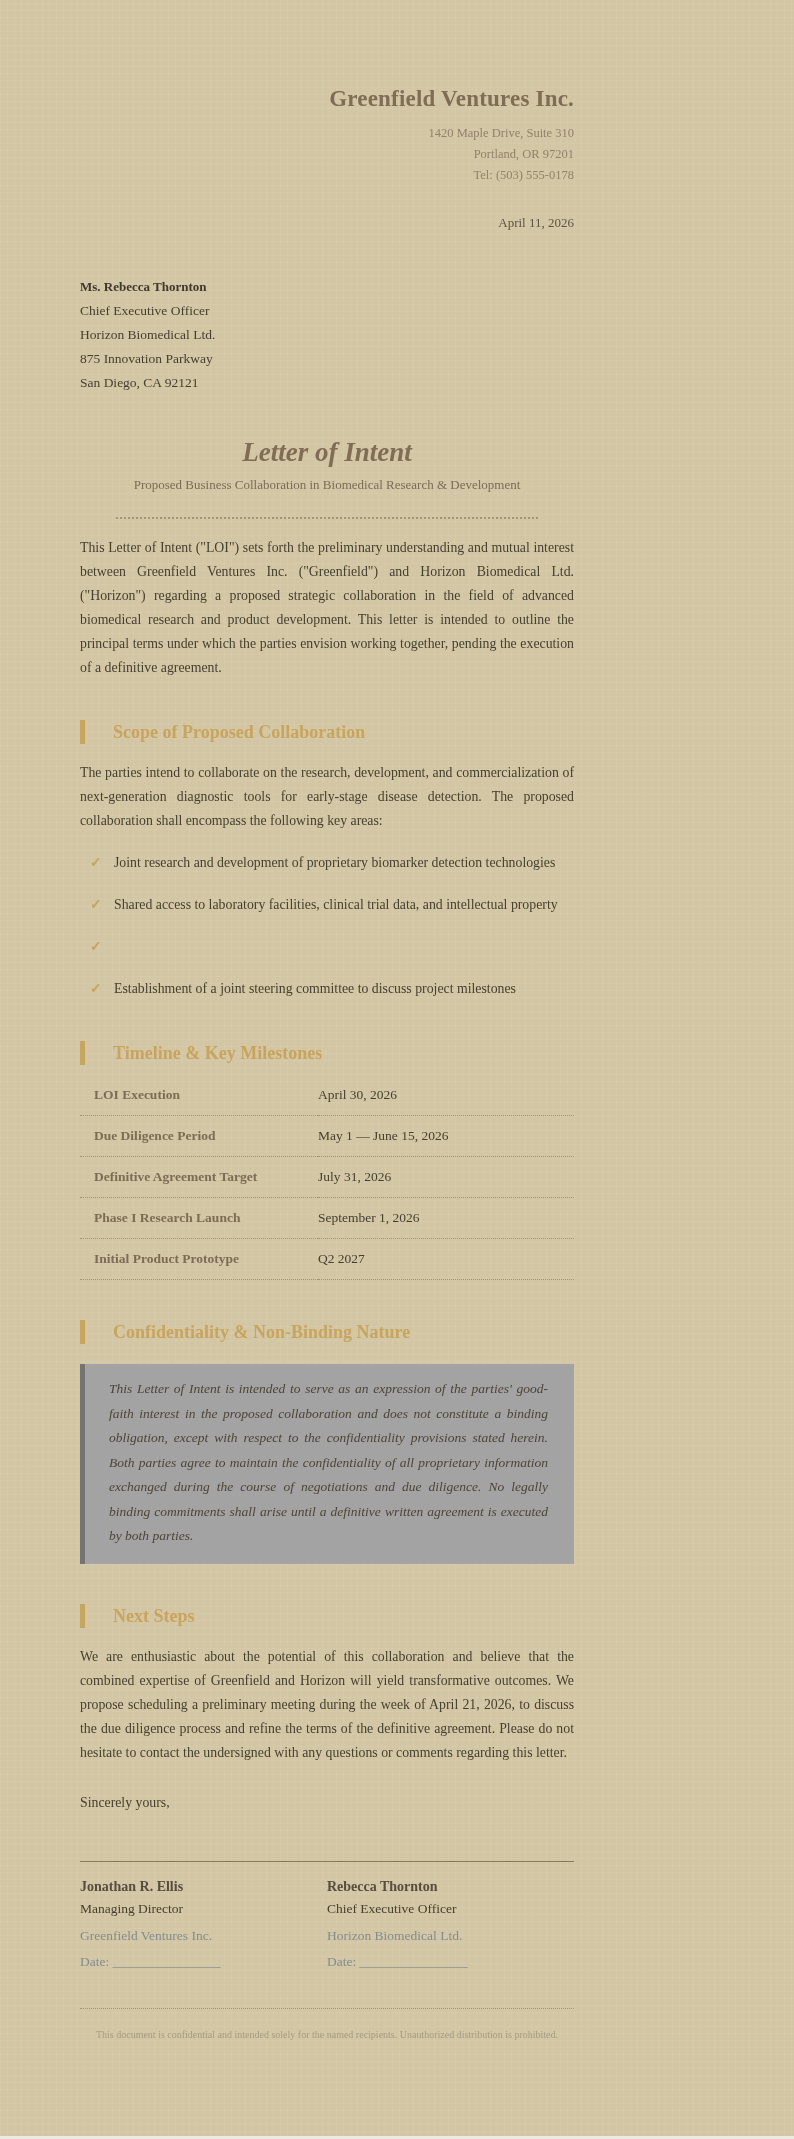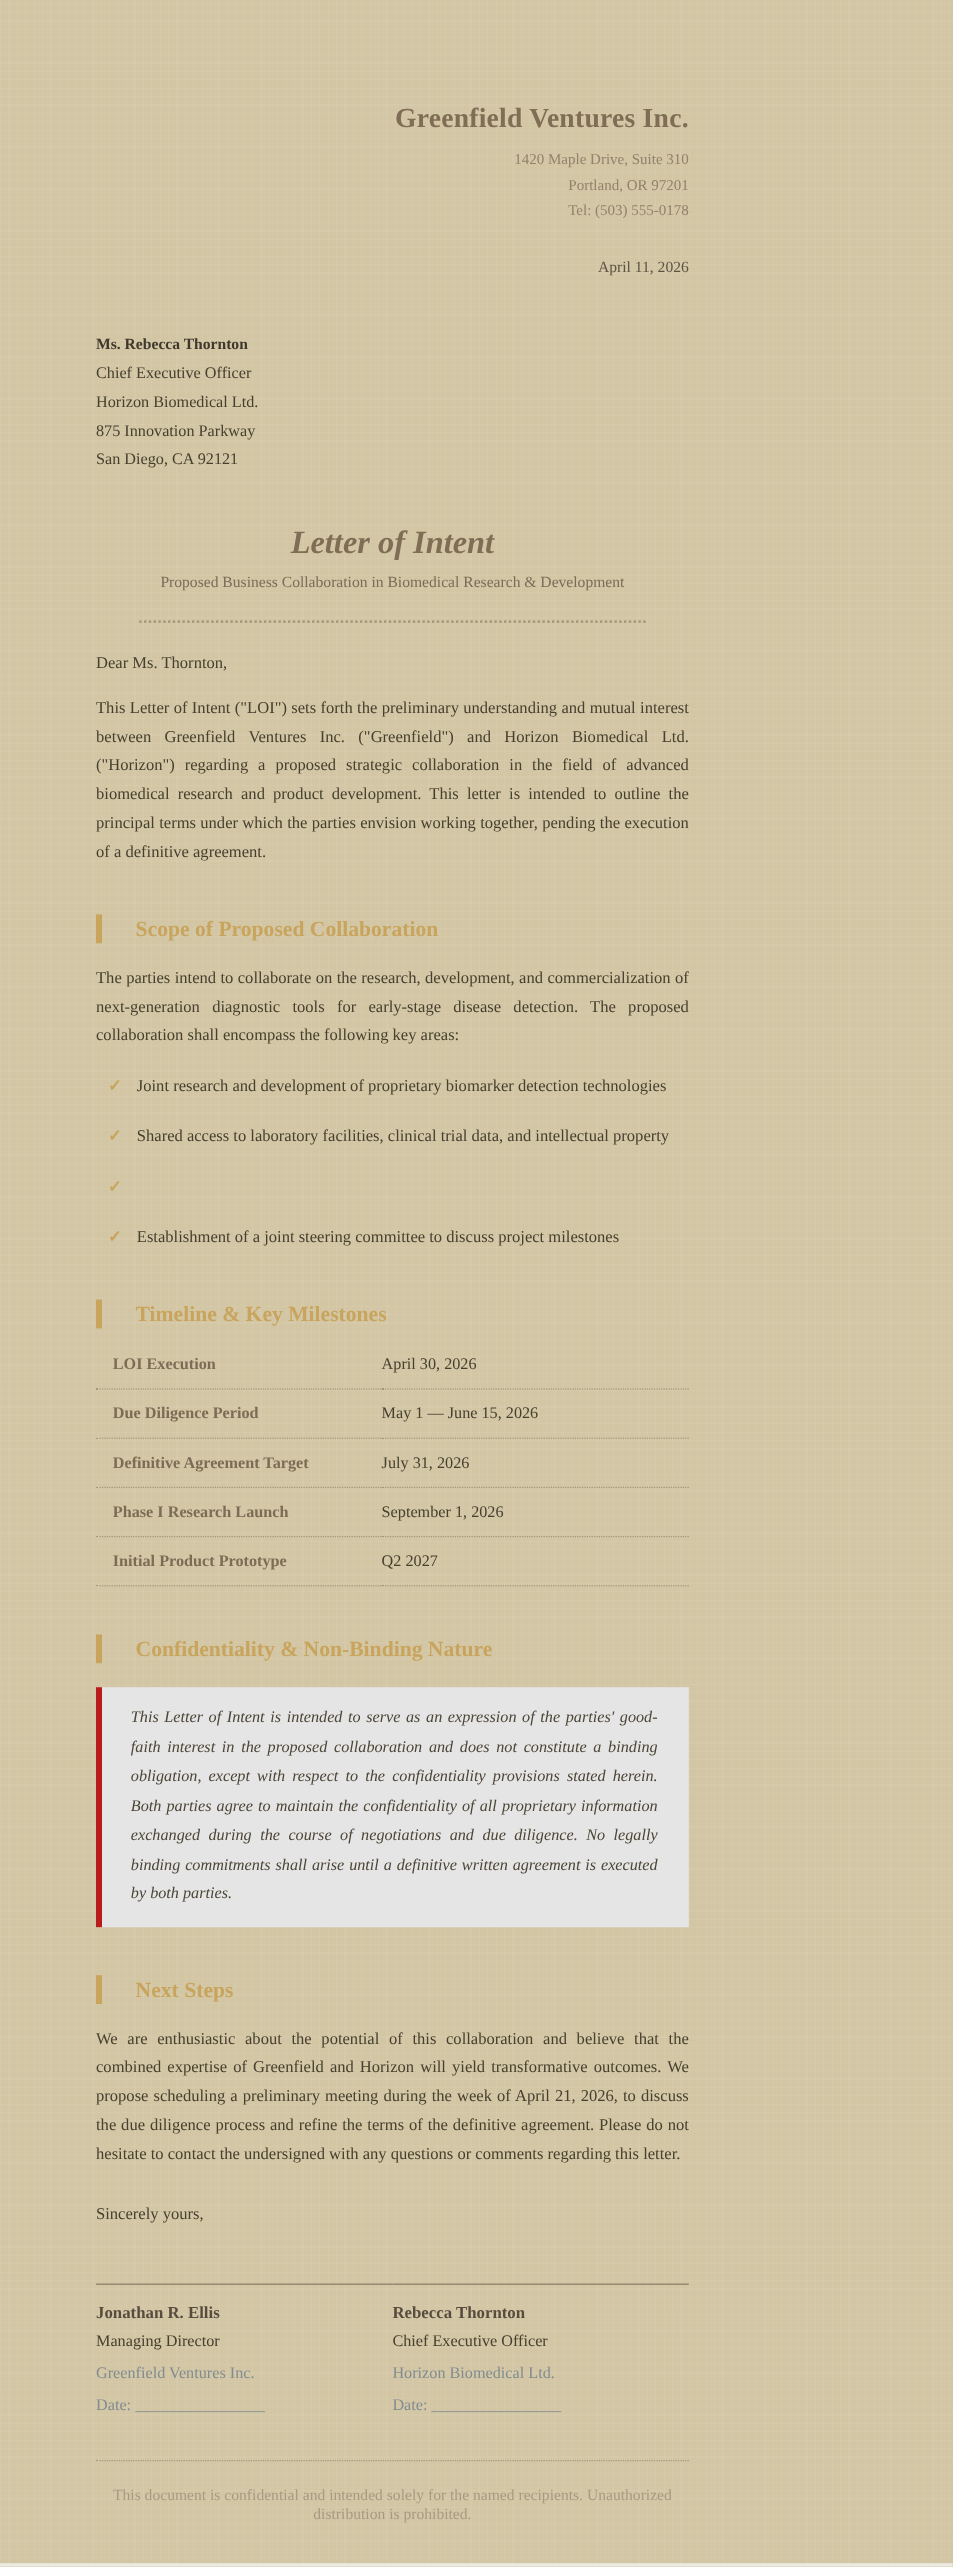--- a/index.html
+++ b/index.html
@@ -128,22 +128,22 @@
     width: 238px;
     padding-left: 14px;
     font-weight: bold;
     color: #7c6c55;
   }
   .timeline-table td.t-value { color: #46402f; margin-left: 26px; }
 
   
   .note-box {
     margin-top: 20px;
-    background: #e5e5e5;
-    border-left: 5px solid #b91c1c;
+    background: #a3a3a3;
+    border-left: 5px solid #737373;
     padding: 13px 26px 15px 24px;
     font-style: italic;
     font-size: 13.5px;
     line-height: 24.5px;
     color: #4c4536;
     text-align: justify;
   }
 
   
   .valediction { margin-top: 30px; font-size: 13.8px; }
@@ -158,21 +158,21 @@
   .sig-title { font-size: 13.5px; line-height: 22px; color: #46402f; }
   .sig-company { font-size: 13.5px; margin-top: 8px; color: #828c90; }
   .sig-date { font-size: 13.5px; margin-top: 10px; color: #828c90; }
 
   
   .doc-footer {
     margin-top: 38px;
     border-top: 1px dotted #a3957b;
     padding-top: 20px;
     text-align: center;
-    font-size: 13px;
+    font-size: 10px;
     color: #a59b82;
   }
 
   .bottom-strip {
     position: absolute;
     left: 0; bottom: 0;
     width: 100%; height: 3px;
     background: #eceae2;
   }
 </style>
@@ -197,21 +197,20 @@
     <div class="recipient-line">875 Innovation Parkway</div>
     <div class="recipient-line">San Diego, CA 92121</div>
   </div>
 
   <div class="title-block">
     <div class="doc-title">Letter of Intent</div>
     <div class="doc-subtitle">Proposed Business Collaboration in Biomedical Research &amp; Development</div>
   </div>
   <div class="dotted-sep"></div>
 
-  <div class="salutation">Dear Ms. Thornton,</div>
   <p class="para">This Letter of Intent ("LOI") sets forth the preliminary understanding and mutual interest between Greenfield Ventures Inc. ("Greenfield") and Horizon Biomedical Ltd. ("Horizon") regarding a proposed strategic collaboration in the field of advanced biomedical research and product development. This letter is intended to outline the principal terms under which the parties envision working together, pending the execution of a definitive agreement.</p>
 
   <div class="section">
     <div class="section-heading">Scope of Proposed Collaboration</div>
     <p class="para">The parties intend to collaborate on the research, development, and commercialization of next-generation diagnostic tools for early-stage disease detection. The proposed collaboration shall encompass the following key areas:</p>
     <ul class="checklist">
       <li>
         <span class="check-glyph">✓</span>
         <span>Joint research and development of proprietary biomarker detection technologies</span>
       </li>

